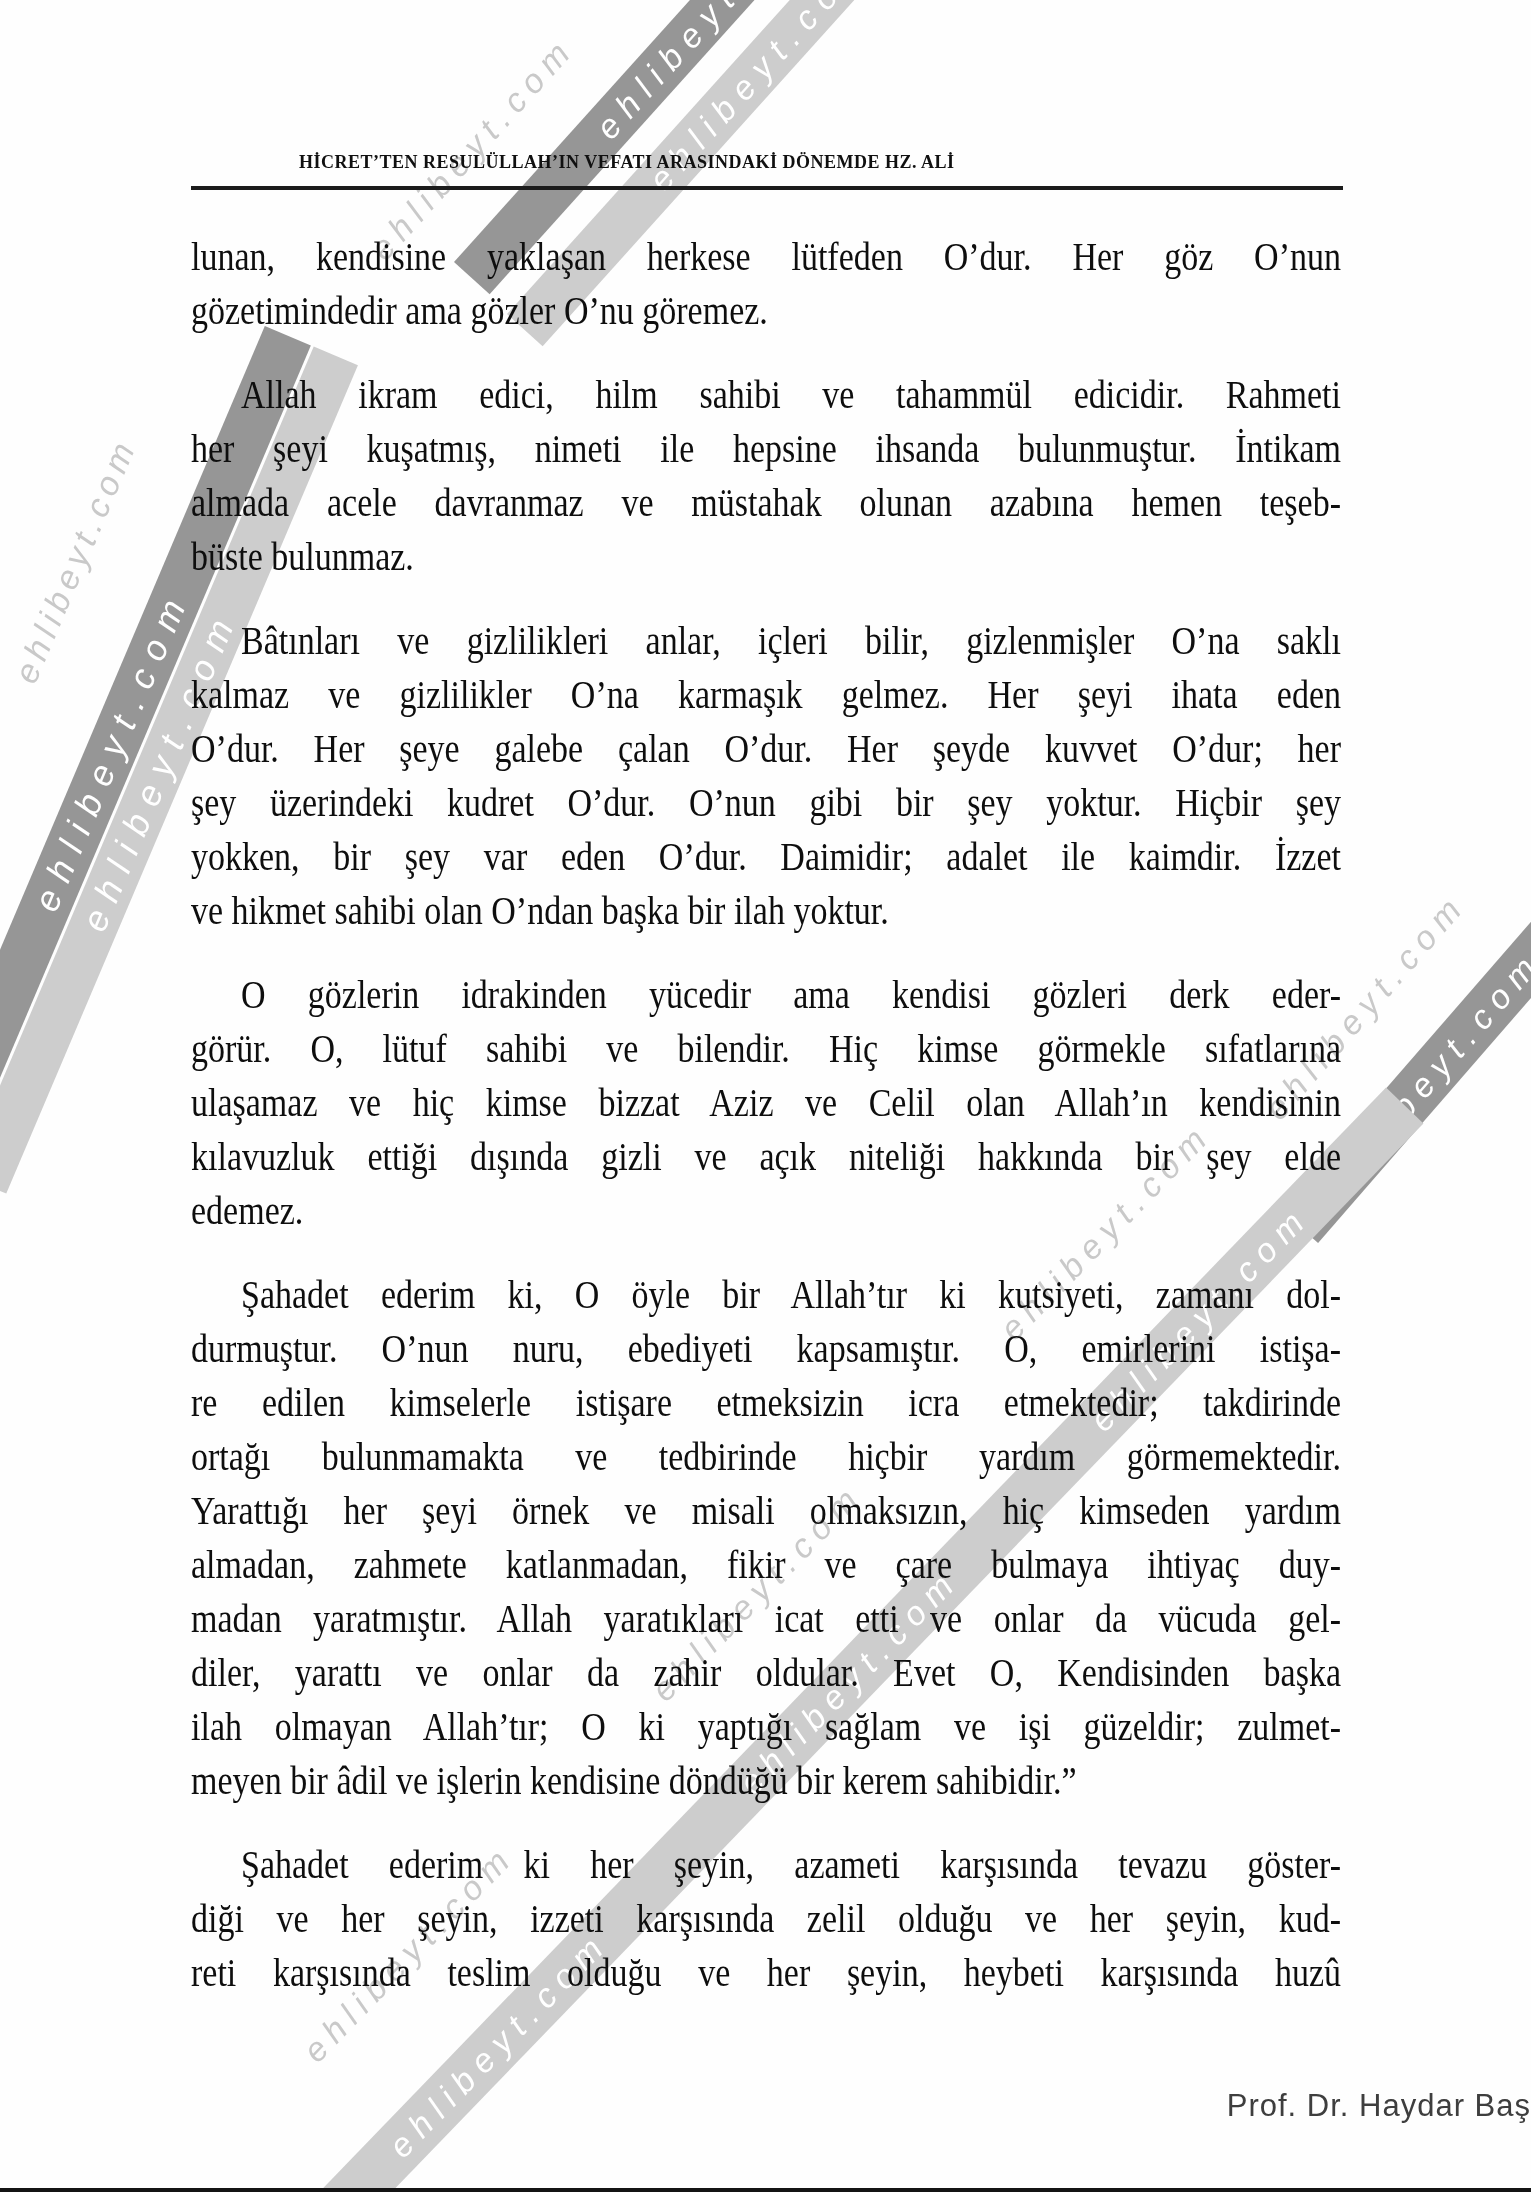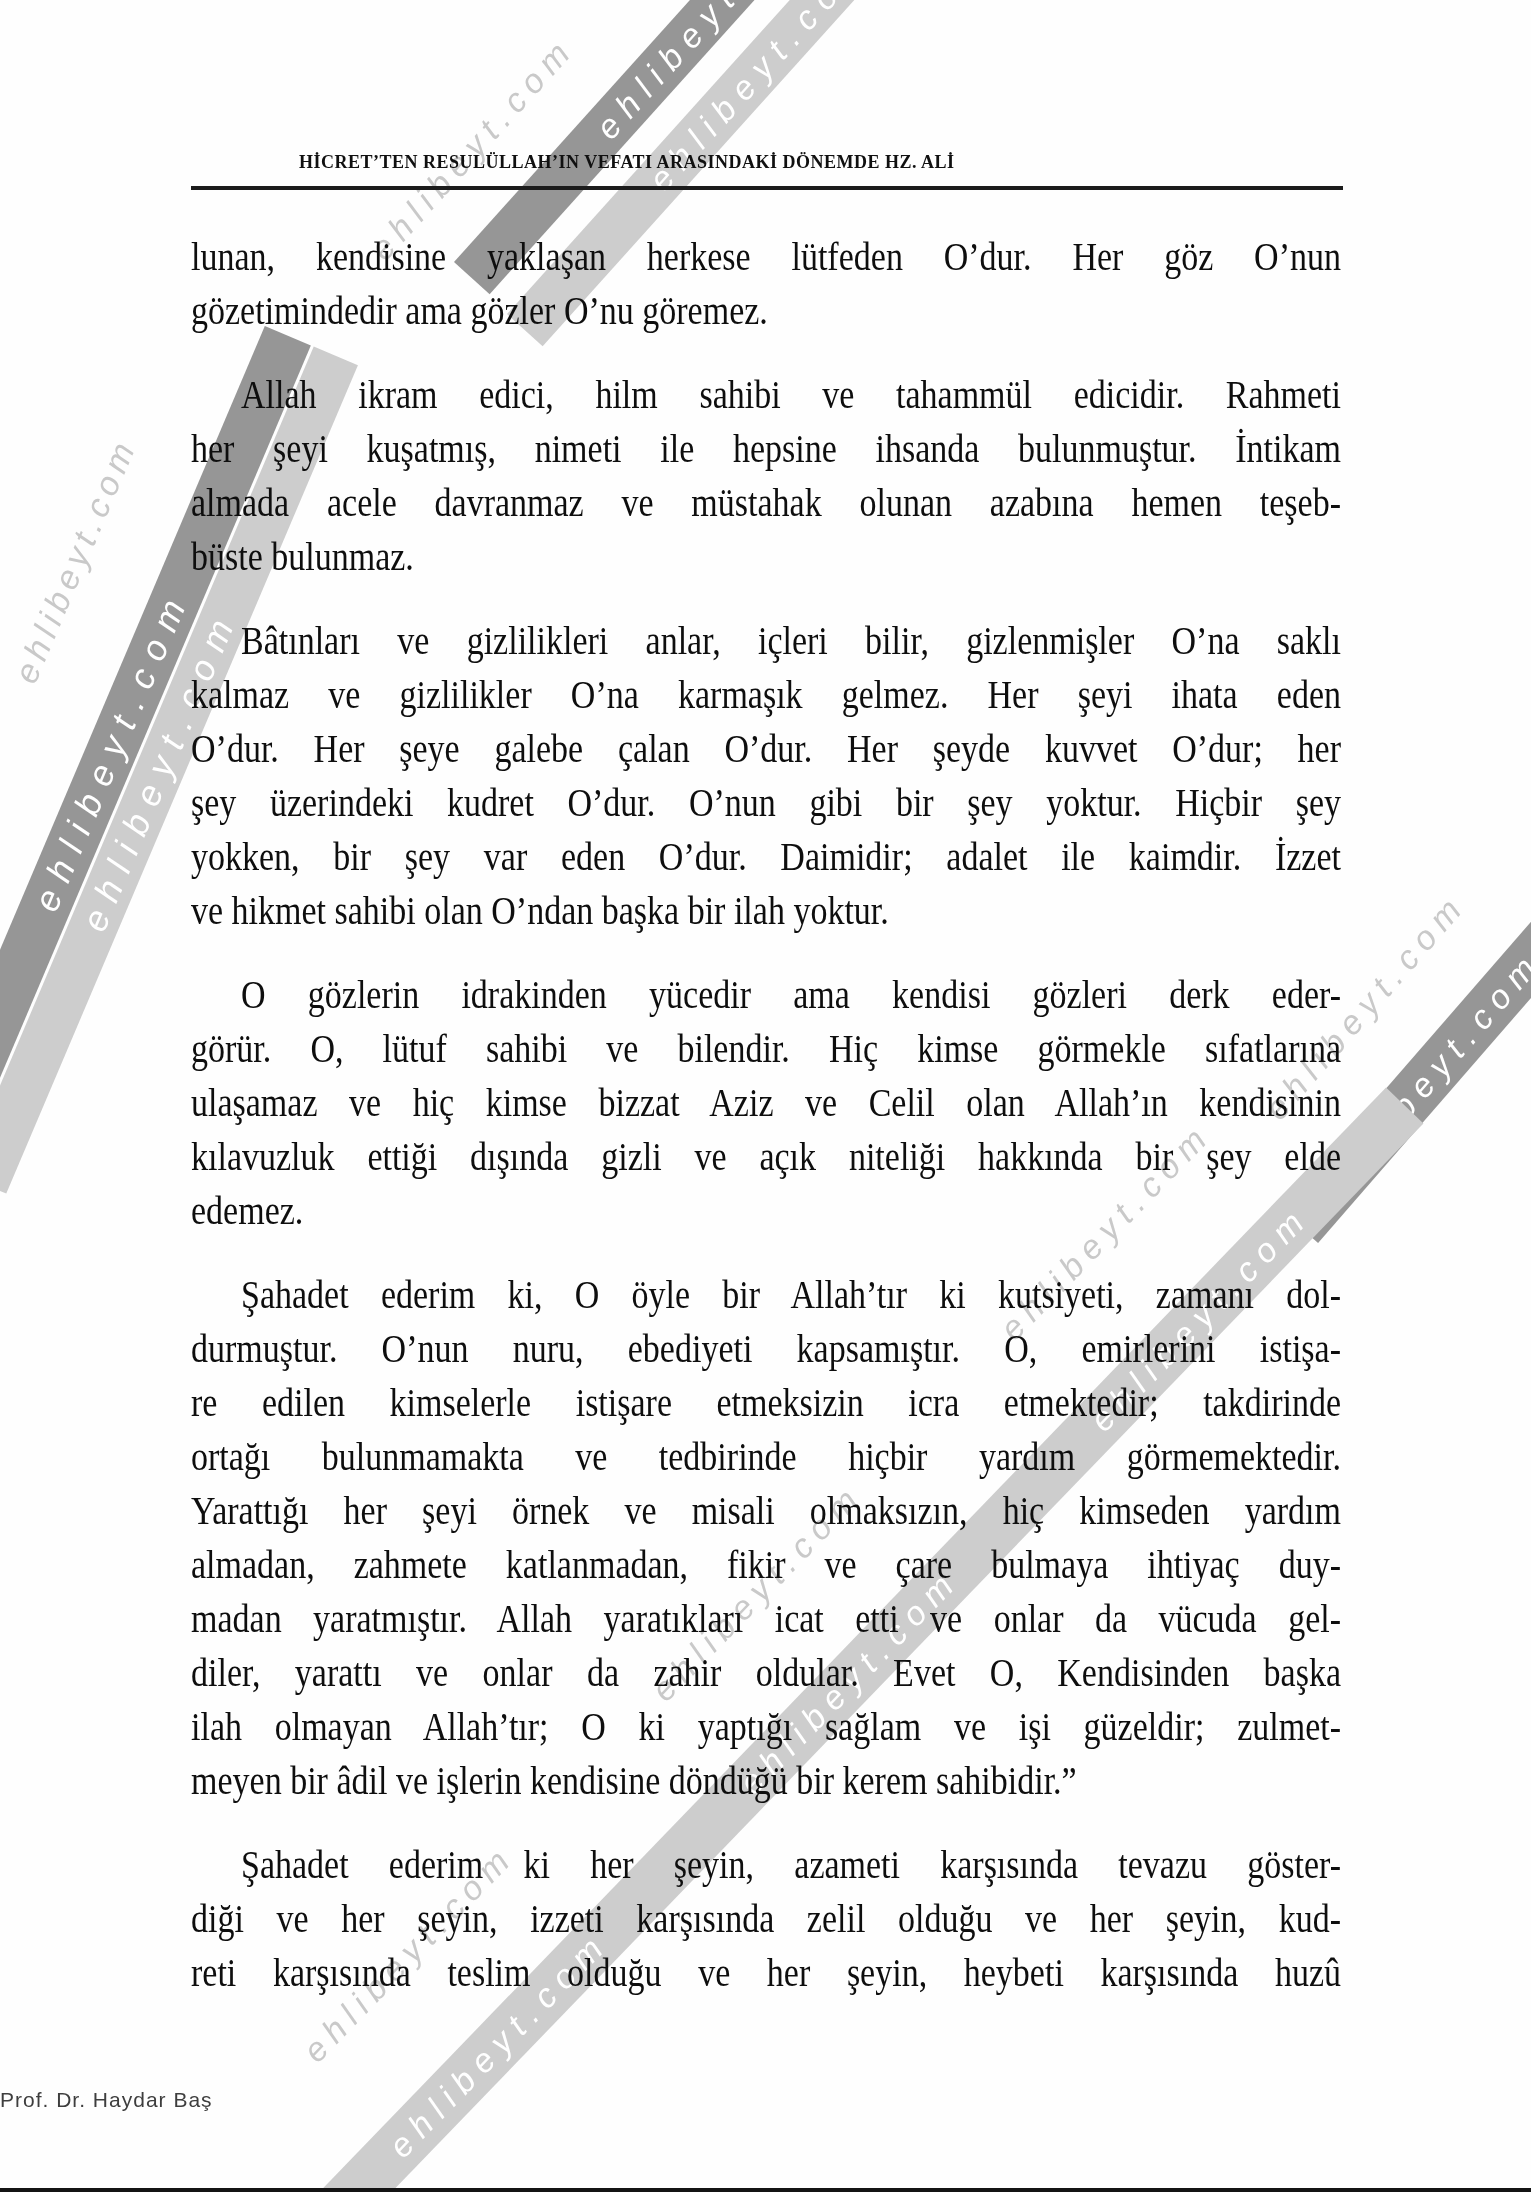--- a/index.html
+++ b/index.html
@@ -57,23 +57,23 @@
     text-align:justify;text-align-last:justify;
     transform:scaleY(1.2);
     white-space:nowrap;
   }
   .line.short{text-align-last:left;}
   .line.ind{text-indent:50px;}
 
   
   .footer-author{
     position:absolute;left:0;top:2088px;width:100%;z-index:2;
-    text-align:left;
+    text-align:right;
     font-family:"Liberation Sans","DejaVu Sans",sans-serif;
-    font-size:21px;letter-spacing:1px;color:#3e3e3e;
+    font-size:31px;letter-spacing:1px;color:#3e3e3e;
   }
 
   
   .bottom-bar{position:absolute;left:0;bottom:0;width:100%;height:4px;background:#141414;z-index:3;}
 </style>
 </head>
 <body>
 
 <div class="page">
 

